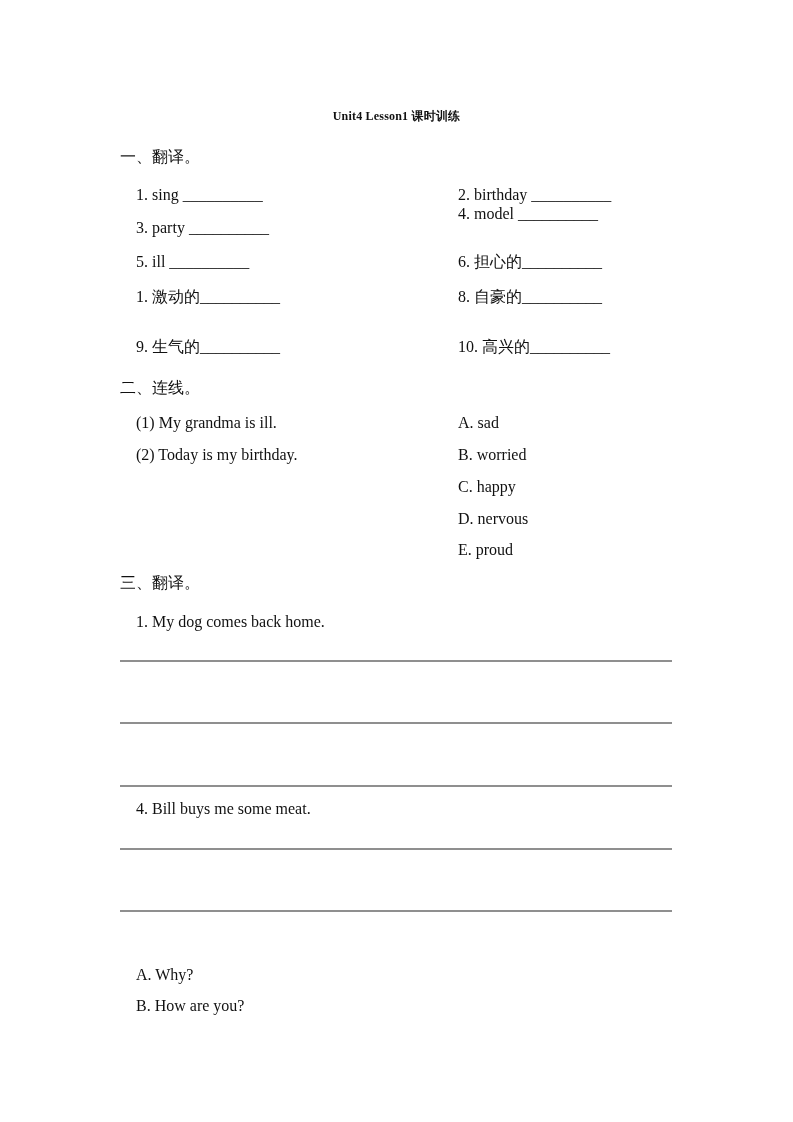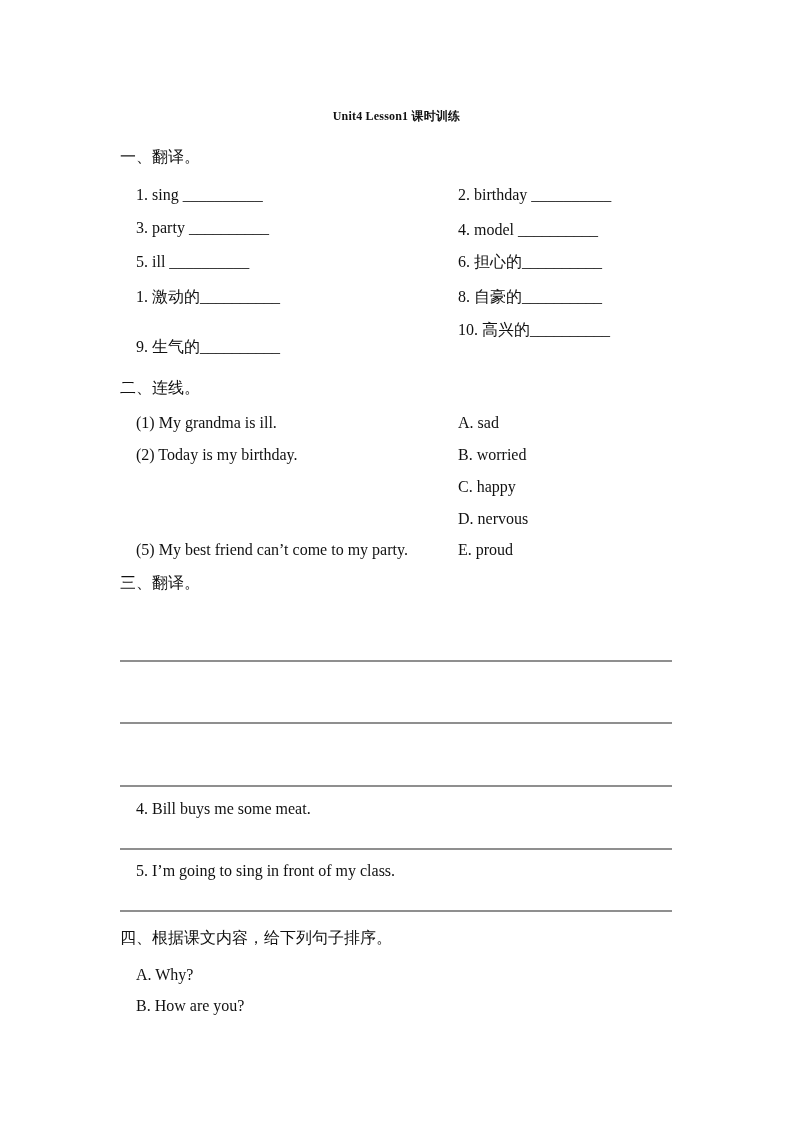--- a/index.html
+++ b/index.html
@@ -47,58 +47,56 @@
 <div class="page">
 
   <div class="abs title">Unit4 Lesson1 课时训练</div>
 
   <div class="abs sec-heading" style="top:147px">一、翻译。</div>
 
   <div class="abs col-left" style="top:185px">1. sing __________</div>
   <div class="abs col-right" style="top:185px">2. birthday __________</div>
 
   <div class="abs col-left" style="top:218px">3. party __________</div>
-  <div class="abs col-right" style="top:220px">4. model __________</div>
+  <div class="abs col-right" style="top:204px">4. model __________</div>
 
   <div class="abs col-left" style="top:252px">5. ill __________</div>
   <div class="abs col-right" style="top:252px">6. 担心的__________</div>
 
   <div class="abs col-left" style="top:287px">1. 激动的__________</div>
   <div class="abs col-right" style="top:287px">8. 自豪的__________</div>
 
   <div class="abs col-left" style="top:337px">9. 生气的__________</div>
-  <div class="abs col-right" style="top:320px">10. 高兴的__________</div>
+  <div class="abs col-right" style="top:337px">10. 高兴的__________</div>
 
   <div class="abs sec-heading" style="top:378px">二、连线。</div>
 
   <div class="abs col-left" style="top:413px">(1) My grandma is ill.</div>
   <div class="abs col-right" style="top:413px">A. sad</div>
 
   <div class="abs col-left" style="top:445px">(2) Today is my birthday.</div>
   <div class="abs col-right" style="top:445px">B. worried</div>
 
   <div class="abs col-right" style="top:477px">C. happy</div>
 
   <div class="abs col-right" style="top:509px">D. nervous</div>
 
-  <div class="abs col-left" style="top:540px">(5) My best friend can’t come to my party.</div>
   <div class="abs col-right" style="top:540px">E. proud</div>
 
   <div class="abs sec-heading" style="top:573px">三、翻译。</div>
 
+  <div class="abs col-left" style="top:612px">1. My dog comes back home.</div>
   <div class="abs rule" style="top:660px"></div>
 
   <div class="abs rule" style="top:722px"></div>
 
   <div class="abs rule" style="top:785px"></div>
 
   <div class="abs col-left" style="top:799px">4. Bill buys me some meat.</div>
   <div class="abs rule" style="top:848px"></div>
 
-  <div class="abs col-left" style="top:861px">5. I’m going to sing in front of my class.</div>
   <div class="abs rule" style="top:910px"></div>
 
-  <div class="abs sec-heading" style="top:928px">四、根据课文内容，给下列句子排序。</div>
 
   <div class="abs col-left" style="top:965px">A. Why?</div>
   <div class="abs col-left" style="top:996px">B. How are you?</div>
 
 </div>
 
 </body></html>

